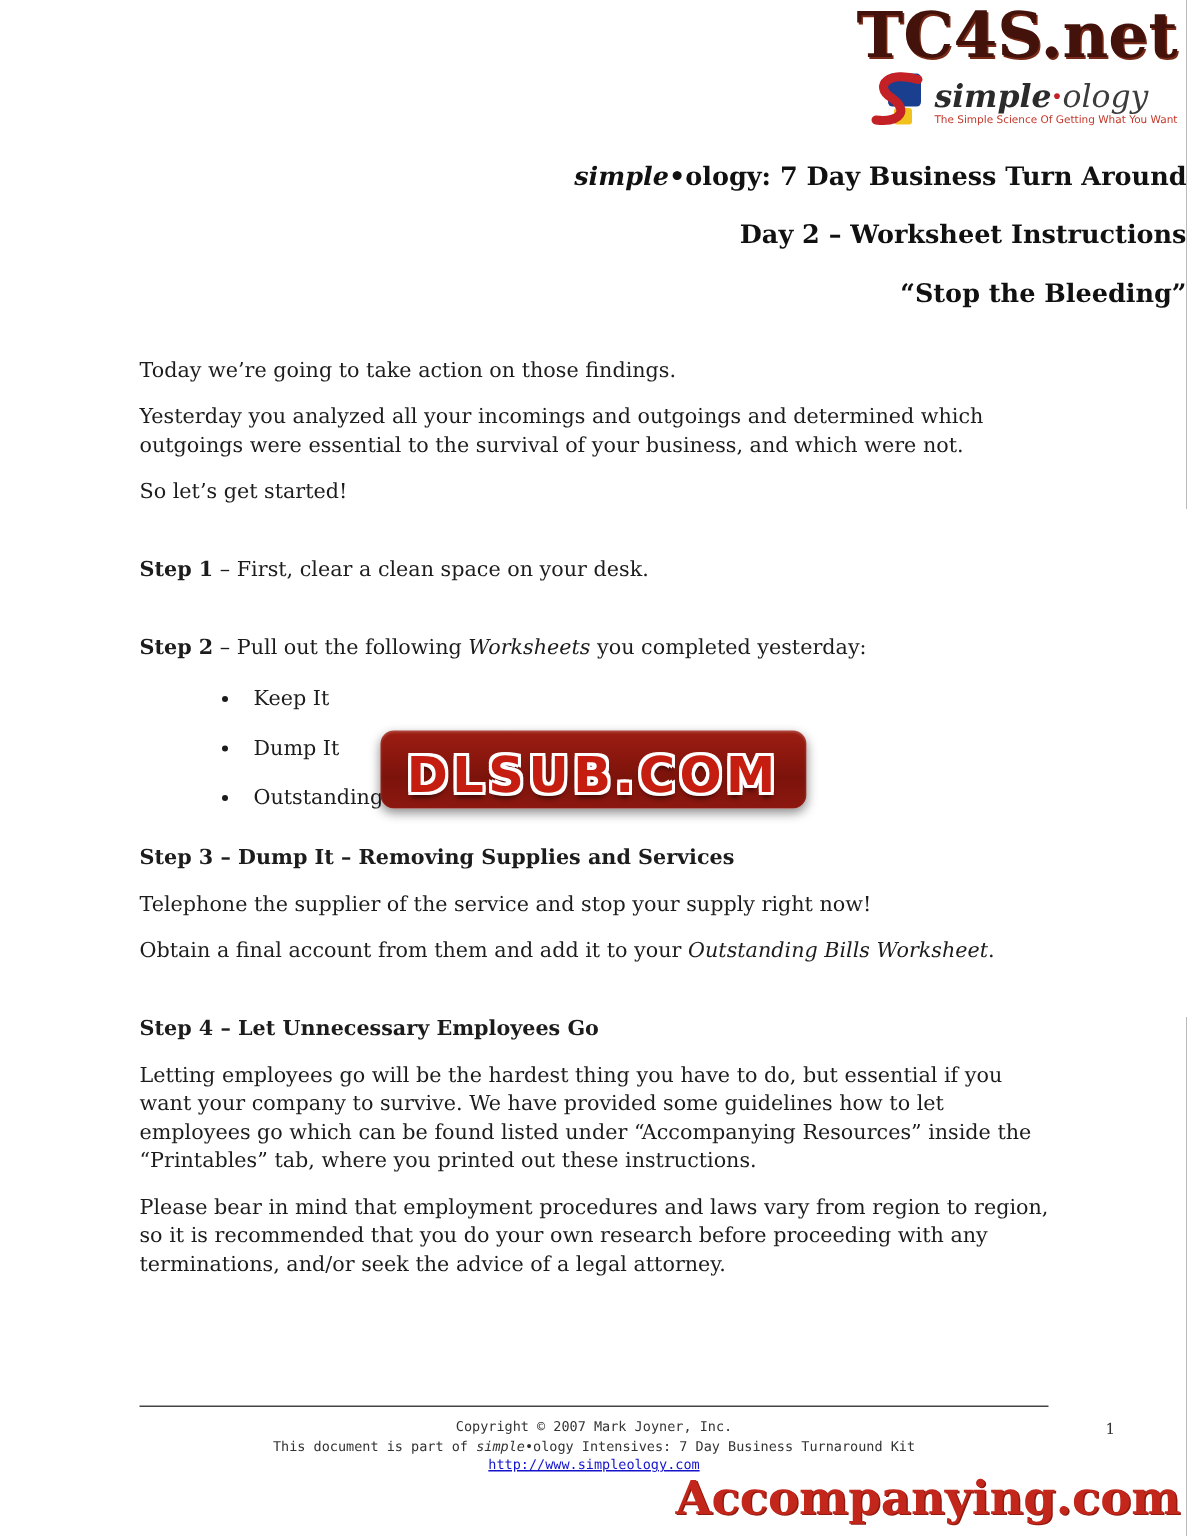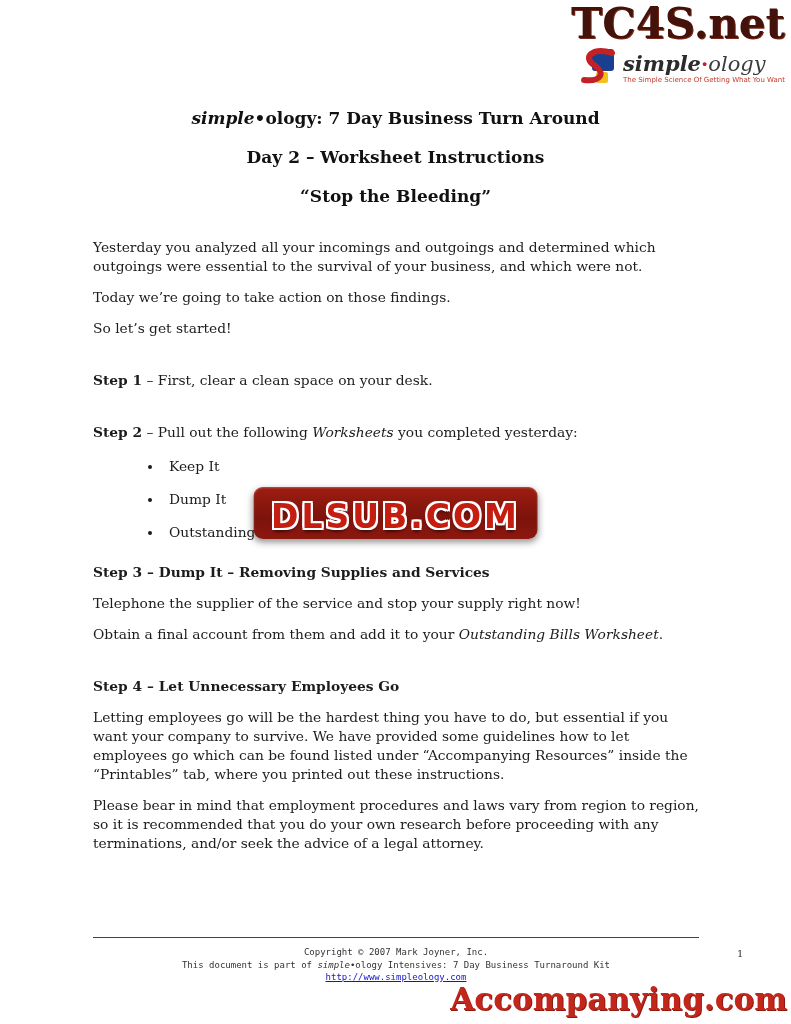--- a/index.html
+++ b/index.html
@@ -20,21 +20,21 @@
   .slogo { display:flex; align-items:center; justify-content:flex-end; margin-top:0px; }
   .slogo-icon { margin-right:6px; }
   .slogo-textbox { text-align:left; }
   .slogo-name { font-size:21px; line-height:22px; font-style:italic; color:#3c3c3c; }
   .slogo-name .s-bold { font-weight:bold; color:#2b2b2b; }
   .slogo-name .s-dot { color:#c42127; font-style:normal; font-weight:bold; }
   .slogo-tag { font-family:"DejaVu Sans", sans-serif; font-size:7px; color:#c4382a; margin-top:1px; }
 
   
   .titleblock { position:absolute; top:108px; left:0; width:100%; text-align:center; }
-  .titleblock .tline { font-size:17px; font-weight:bold; margin-bottom:19px; color:#111; }
+  .titleblock .tline { font-size:17px; font-weight:bold; margin-bottom:19px; color:#111;text-align:right; }
   .titleblock .it { font-style:italic; }
 
   
   .docbody { position:absolute; top:238px; left:93px; width:610px; font-size:13.8px; line-height:19px; color:#1c1c1c; }
   .para { margin-bottom:12px; }
   .mb-lg { margin-bottom:33px; }
   .bold { font-weight:bold; }
   .it { font-style:italic; }
   .stephead { font-weight:bold; margin-bottom:12px; }
   ul.worksheet-list { list-style:disc; padding-left:70px; margin:0 0 21px 0; }
@@ -91,22 +91,22 @@
     </div>
   </div>
 
   <div class="titleblock">
     <div class="tline"><span class="it">simple</span><span>•ology: 7 Day Business Turn Around</span></div>
     <div class="tline">Day 2 – Worksheet Instructions</div>
     <div class="tline">“Stop the Bleeding”</div>
   </div>
 
   <div class="docbody">
+    <p class="para">Today we’re going to take action on those findings.</p>
     <p class="para">Yesterday you analyzed all your incomings and outgoings and determined which outgoings were essential to the survival of your business, and which were not.</p>
-    <p class="para">Today we’re going to take action on those findings.</p>
     <p class="para mb-lg">So let’s get started!</p>
 
     <p class="para mb-lg"><span class="bold">Step 1</span><span> – First, clear a clean space on your desk.</span></p>
 
     <p class="para" style="margin-bottom:15px;"><span class="bold">Step 2</span><span> – Pull out the following </span><span class="it">Worksheets</span><span> you completed yesterday:</span></p>
 
     <ul class="worksheet-list">
       <li>Keep It</li>
       <li>Dump It</li>
       <li>Outstanding Bills</li>

